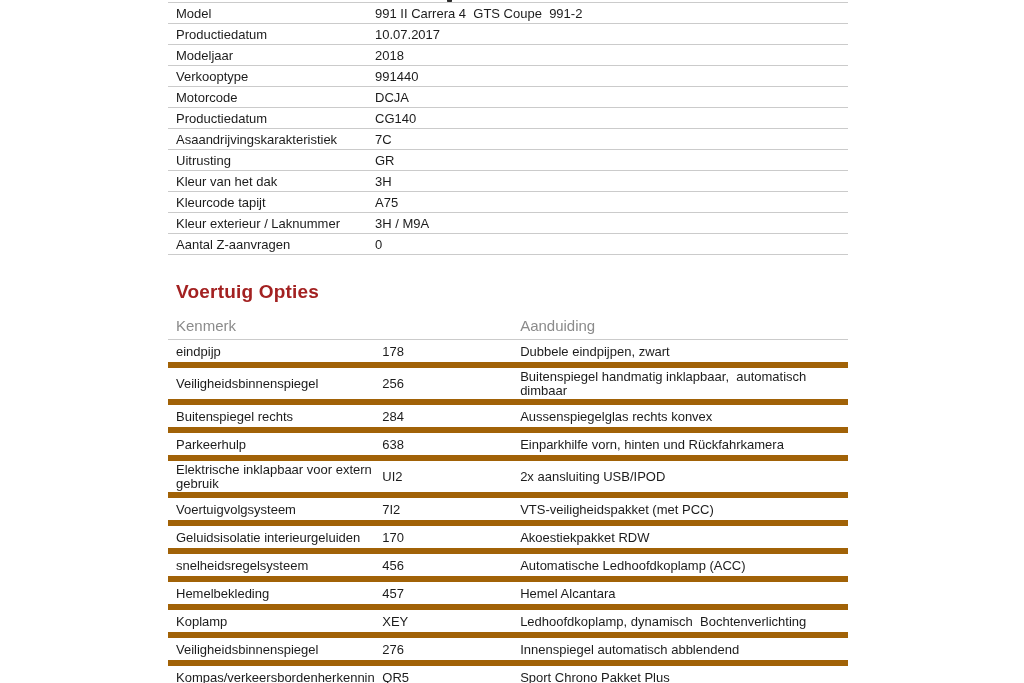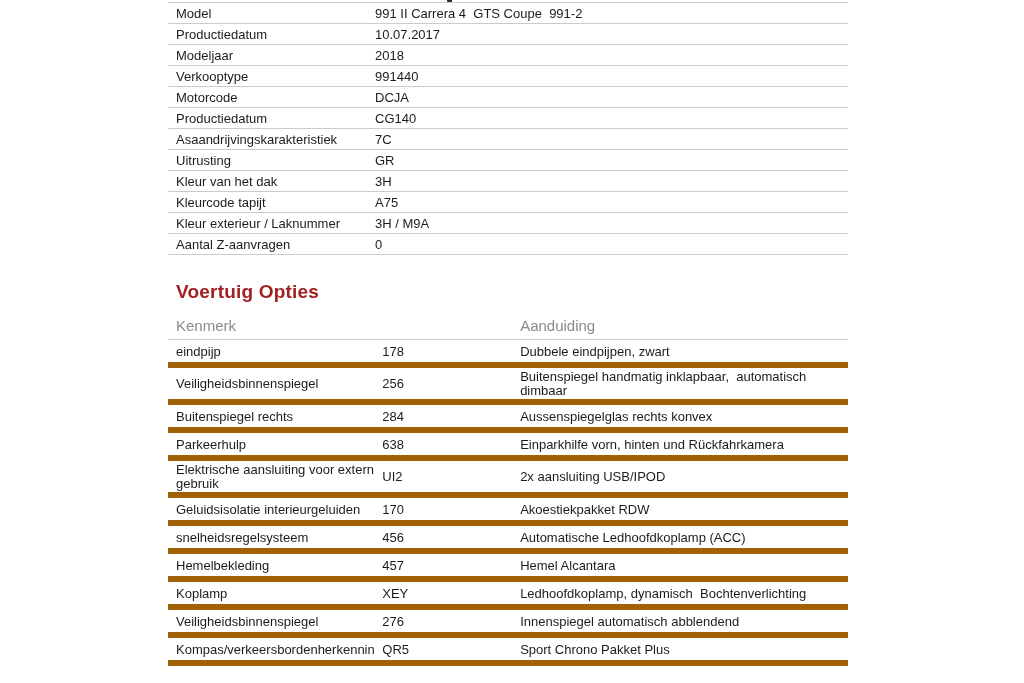--- a/index.html
+++ b/index.html
@@ -192,26 +192,31 @@
     <td>Aussenspiegelglas rechts konvex</td>
   </tr>
 
   <tr>
     <td>Parkeerhulp</td>
     <td>638</td>
     <td>Einparkhilfe vorn, hinten und Rückfahrkamera</td>
   </tr>
 
   <tr>
-    <td>Elektrische aansluiting voor extern gebruik</td>
+    <td>Elektrische inklapbaar voor extern gebruik</td>
     <td>UI2</td>
     <td>2x aansluiting USB/IPOD</td>
   </tr>
 
 
+  <tr>
+    <td>Voertuigvolgsysteem</td>
+    <td>7I2</td>
+    <td>VTS-veiligheidspakket (met PCC)</td>
+  </tr>
 
   <tr>
     <td>Geluidsisolatie interieurgeluiden</td>
     <td>170</td>
     <td>Akoestiekpakket RDW</td>
   </tr>
 
   <tr>
     <td>snelheidsregelsysteem</td>
     <td>456</td>

